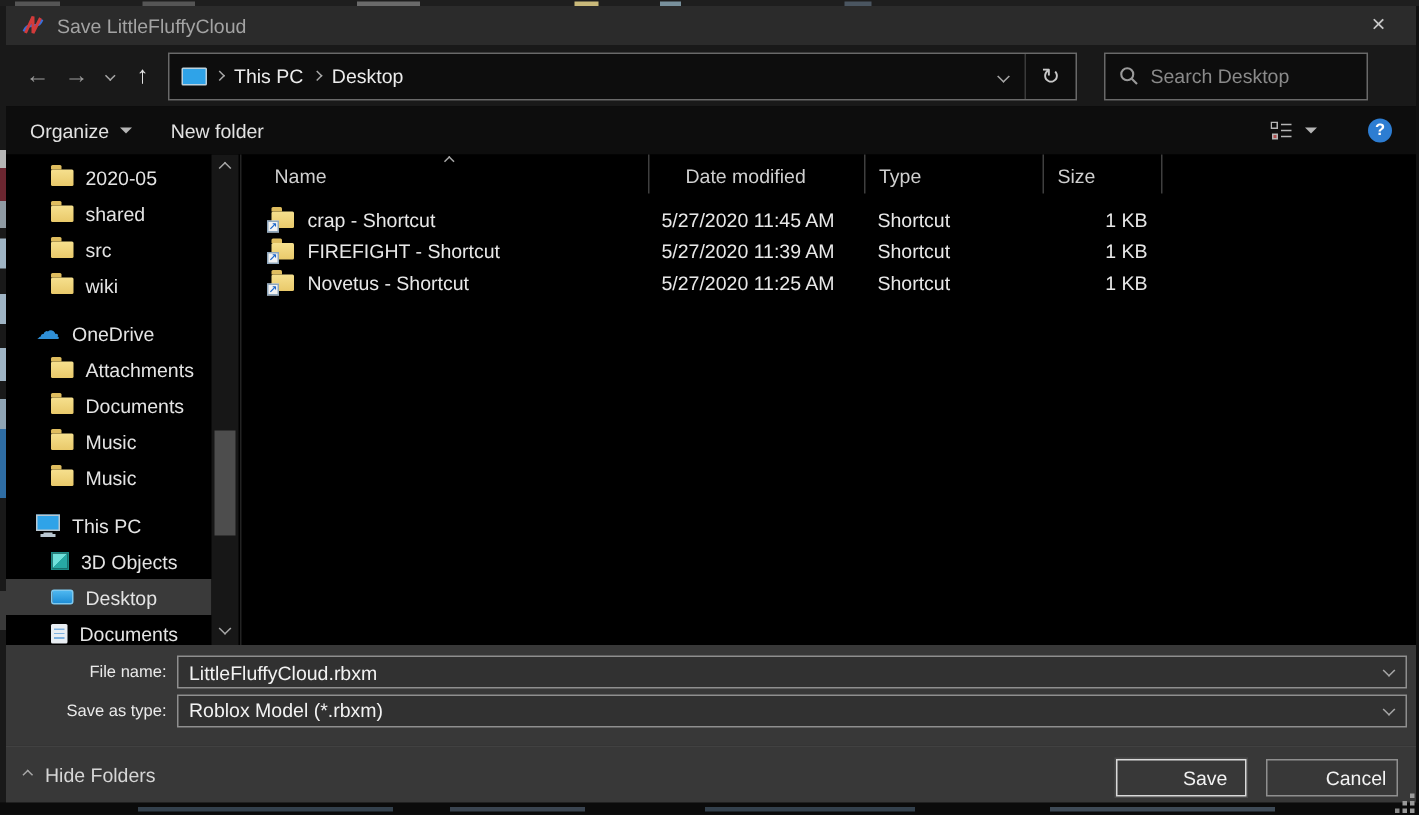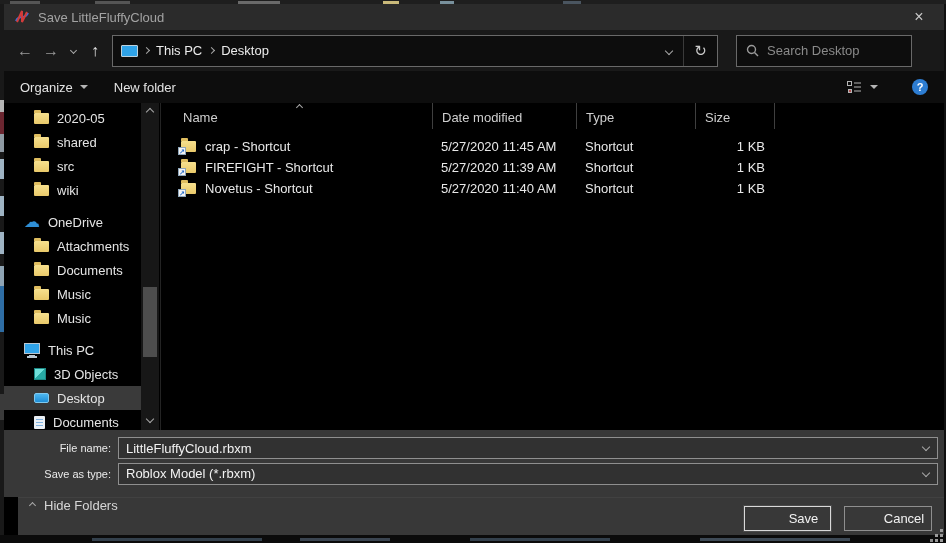--- a/index.html
+++ b/index.html
@@ -82,41 +82,41 @@
 
   .side-scroll { position:absolute; left:137px; top:0; width:18px; height:327px; background:#171717; }
   .side-scroll .thumb { position:absolute; left:2px; top:184px; width:14px; height:70px; background:#4d4d4d; }
   .side-scroll .sc { position:absolute; left:6px; }
   .vdivider { position:absolute; left:156px; top:0; width:1px; height:327px; background:#232323; }
 
   .filelist { position:absolute; left:157px; top:0; right:0; bottom:0; }
   .lheader { position:relative; display:flex; height:26px; color:#cfcfcf; font-size:13px; }
   .lheader .hc { display:flex; align-items:flex-end; padding-bottom:4px; }
   .hc.c-name { width:271px; padding-left:22px; }
-  .hc.c-date { width:144px; padding-left:9px; border-left:1px solid #3f3f3f; }
+  .hc.c-date { width:144px; padding-left:24px; border-left:1px solid #3f3f3f; }
   .hc.c-type { width:119px; padding-left:9px; border-left:1px solid #3f3f3f;text-align:right; }
   .hc.c-size { width:80px;  padding-left:9px; border-left:1px solid #3f3f3f; border-right:1px solid #3f3f3f; }
   .sort-chev { position:absolute; left:136px; top:2px; }
   .lrow { display:flex; height:21px; align-items:center; color:#e8e8e8; font-size:13px; }
   .lrow .rc-name { width:271px; padding-left:20px; display:flex; align-items:center; gap:9px; }
   .lrow .rc-date { width:144px; padding-left:9px; }
   .lrow .rc-type { width:119px; padding-left:9px; }
   .lrow .rc-size { width:80px; text-align:right; padding-right:10px; }
   .rows { padding-top:7px; }
 
   .formpanel { height:67px; background:#383838; padding-top:7px; }
   .formrow { display:flex; align-items:center; height:22px; margin-bottom:4px; }
   .flabel { width:114px; text-align:right; color:#eaeaea; font-size:11px; padding-right:7px; }
   .combo { position:relative; flex:1; margin-right:6px; height:22px; }
   .combo input, .combo .combo-text { width:100%; height:22px; background:#313131; border:1px solid #8f8f8f;
     color:#f2f2f2; font-size:13px; padding:0 26px 0 7px; font-family:inherit; line-height:20px; }
   .combo .cchev { position:absolute; right:9px; top:7px; }
 
   .footer { position:relative; height:38px; background:#383838; border-top:1px solid #414141;
-    display:flex; align-items:flex-start; padding-left:12px; gap:9px;margin-left:14px; }
+    display:flex; align-items:center; padding-left:12px; gap:9px; }
   .hidefolders { display:flex; align-items:center; gap:9px; color:#d6d6d6; font-size:13px; }
   .btn { position:absolute; top:8px; height:25px; background:#383838; color:#f2f2f2; font-size:13px;
     text-align:center; line-height:23px;padding-left:32px; }
   .btn.save { right:113px; width:87px; border:1px solid #d9d9d9; box-shadow:0 0 0 1px #4a4a4a; }
   .btn.cancel { right:12px; width:88px; border:1px solid #8f8f8f; }
 </style>
 </head>
 <body>
 
 <div class="screen">
@@ -308,21 +308,21 @@
             <div class="rc-type">Shortcut</div>
             <div class="rc-size">1 KB</div>
           </div>
           <div class="lrow">
             <div class="rc-name">
               <span class="ic-folder">
                   <span class="badge">↗</span>
                 </span>
               <span>Novetus - Shortcut</span>
             </div>
-            <div class="rc-date">5/27/2020 11:40 AM</div>
+            <div class="rc-date">5/27/2020 11:25 AM</div>
             <div class="rc-type">Shortcut</div>
             <div class="rc-size">1 KB</div>
           </div>
         </div>
       </div>
     </div>
 
     <div class="formpanel">
       <div class="formrow">
         <div class="flabel">File name:</div>

